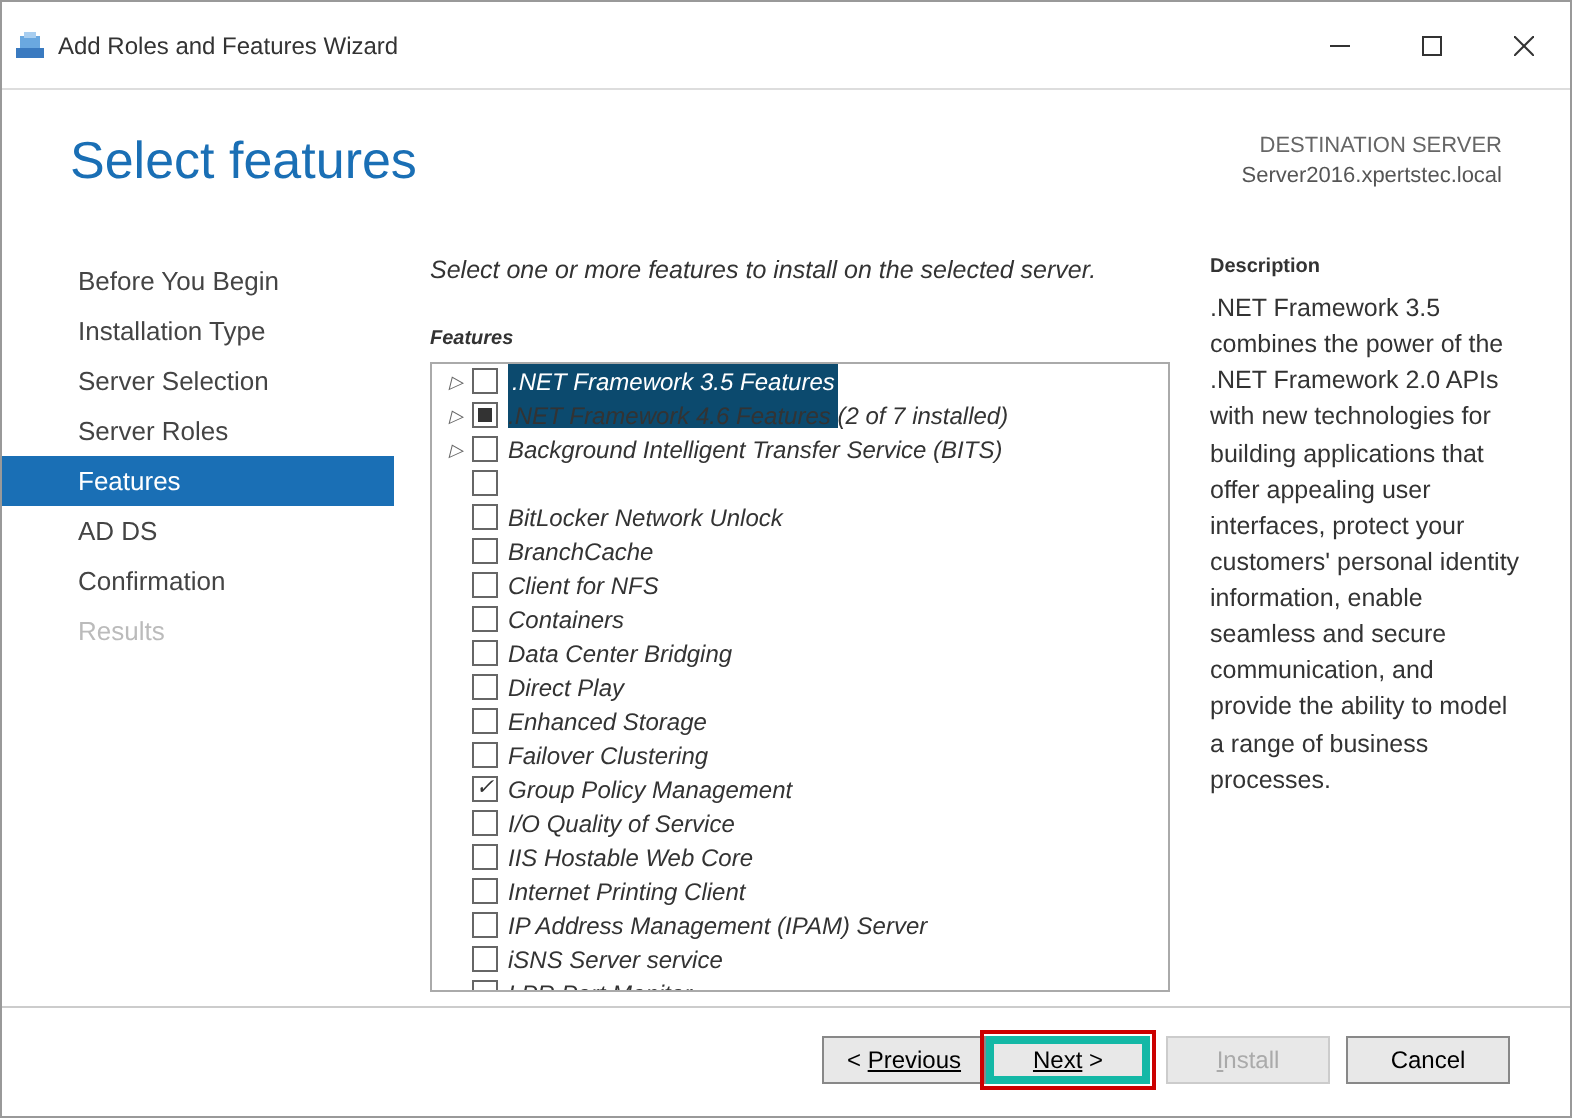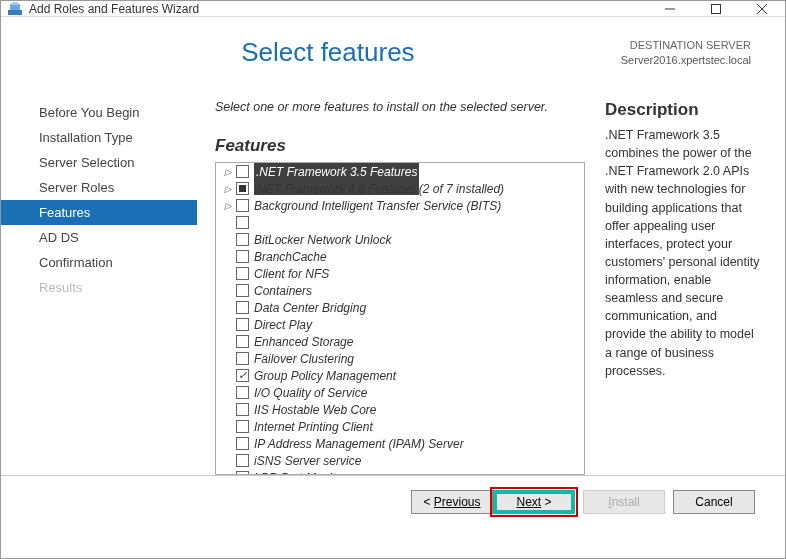--- a/index.html
+++ b/index.html
@@ -1,42 +1,42 @@
 <!DOCTYPE html>
 <html><head>
 <meta charset="utf-8">
 <style>
   * { box-sizing: border-box; font-family: "Segoe UI", Tahoma, sans-serif; }
   body { margin: 0; background: #fff; width: 786px; height: 559px; overflow: hidden; border: 1px solid #999; }
-  .titlebar { height: 16px; display: flex; align-items: center; padding: 0 0 0 6px; border-bottom: 1px solid #ddd; }
+  .titlebar { height: 44px; display: flex; align-items: center; padding: 0 0 0 6px; border-bottom: 1px solid #ddd; }
   .titlebar .icon { width: 16px; height: 16px; margin-right: 6px; display: inline-flex; }
   .titlebar .title { font-size: 12px; color: #333; flex: 1; }
   .win-controls { display: flex; }
   .win-btn { width: 46px; height: 30px; display: flex; align-items: center; justify-content: center; }
   .win-btn svg { width: 10px; height: 10px; }
   .header-area { padding: 20px 34px 12px 34px; display: flex; align-items: flex-end; }
-  .page-title { font-size: 26px; font-weight: 300; color: #1a6fb5; flex: 1; text-align: center; }
+  .page-title { font-size: 26px; font-weight: 300; color: #1a6fb5; flex: 1; }
   .dest { text-align: right; font-size: 11px; color: #555; line-height: 1.35; }
   .dest .label { color: #666; }
   .body-area { display: flex; padding: 0 0 0 0; height: 395px; }
   .sidebar { width: 196px; padding-top: 20px; }
   .side-item { padding: 5px 0 5px 38px; font-size: 13px; color: #444; cursor: pointer; }
   .side-item.active { background: #1a6fb5; color: #fff; }
   .side-item.disabled { color: #bbb; cursor: default; }
   .main { flex: 1; padding: 20px 14px 0 18px; display: flex; }
   .features-col { width: 370px; display: flex; flex-direction: column; font-style: italic; }
   .instr { font-size: 12.5px; color: #333; margin-bottom: 22px; }
-  .section-label { font-size: 17px; font-weight: 600; color: #333; margin-bottom: 6px; }
+  .section-label { font-size: 10px; font-weight: 600; color: #333; margin-bottom: 6px; }
   .feat-box { border: 1px solid #aaa; height: 315px; overflow-y: scroll; overflow-x: scroll; background: #fff; position: relative; }
   .feat-row { display: flex; align-items: center; height: 17px; padding-left: 6px; font-size: 12px; color: #333; white-space: nowrap; }
   .feat-row .expander { width: 12px; display: inline-flex; justify-content: center; color: #666; font-size: 9px; }
   .feat-row .chk { width: 13px; height: 13px; border: 1px solid #666; margin: 0 5px 0 2px; display: inline-flex; align-items: center; justify-content: center; background: #fff; }
   .feat-row .chk.checked::after { content: "✓"; font-size: 11px; line-height: 1; color: #333; }
   .feat-row .chk.mixed::after { content: ""; width: 7px; height: 7px; background: #333; display: block; }
-  .feat-row .txt.sel { background: #404040; color: #fff; padding: 16px 2px; }
+  .feat-row .txt.sel { background: #0c4a6e; color: #fff; padding: 16px 2px; }
   .desc-col { flex: 1; padding-left: 20px; padding-right: 10px; }
   .desc-text { font-size: 12.5px; color: #333; line-height: 1.45; margin-top: 6px; }
   .footer { border-top: 1px solid #ccc; height: 52px; display: flex; align-items: center; justify-content: flex-end; padding-right: 30px; gap: 8px; }
   .btn { min-width: 82px; height: 24px; font-size: 12px; border: 1px solid #888; background: #e8e8e8; display: inline-flex; align-items: center; justify-content: center; cursor: pointer; padding: 0 10px; }
   .btn.disabled { color: #aaa; border-color: #ccc; cursor: default; }
   .btn.highlight { outline: 2px solid #c00; outline-offset: 1px; border: 4px solid #14b8a6; }
   .btn u { text-decoration: underline; }
   .btn-wrap { display: inline-flex; }
   .feat-box::-webkit-scrollbar { width: 17px; height: 17px; }
   .feat-box::-webkit-scrollbar-track { background: #f0f0f0; }

